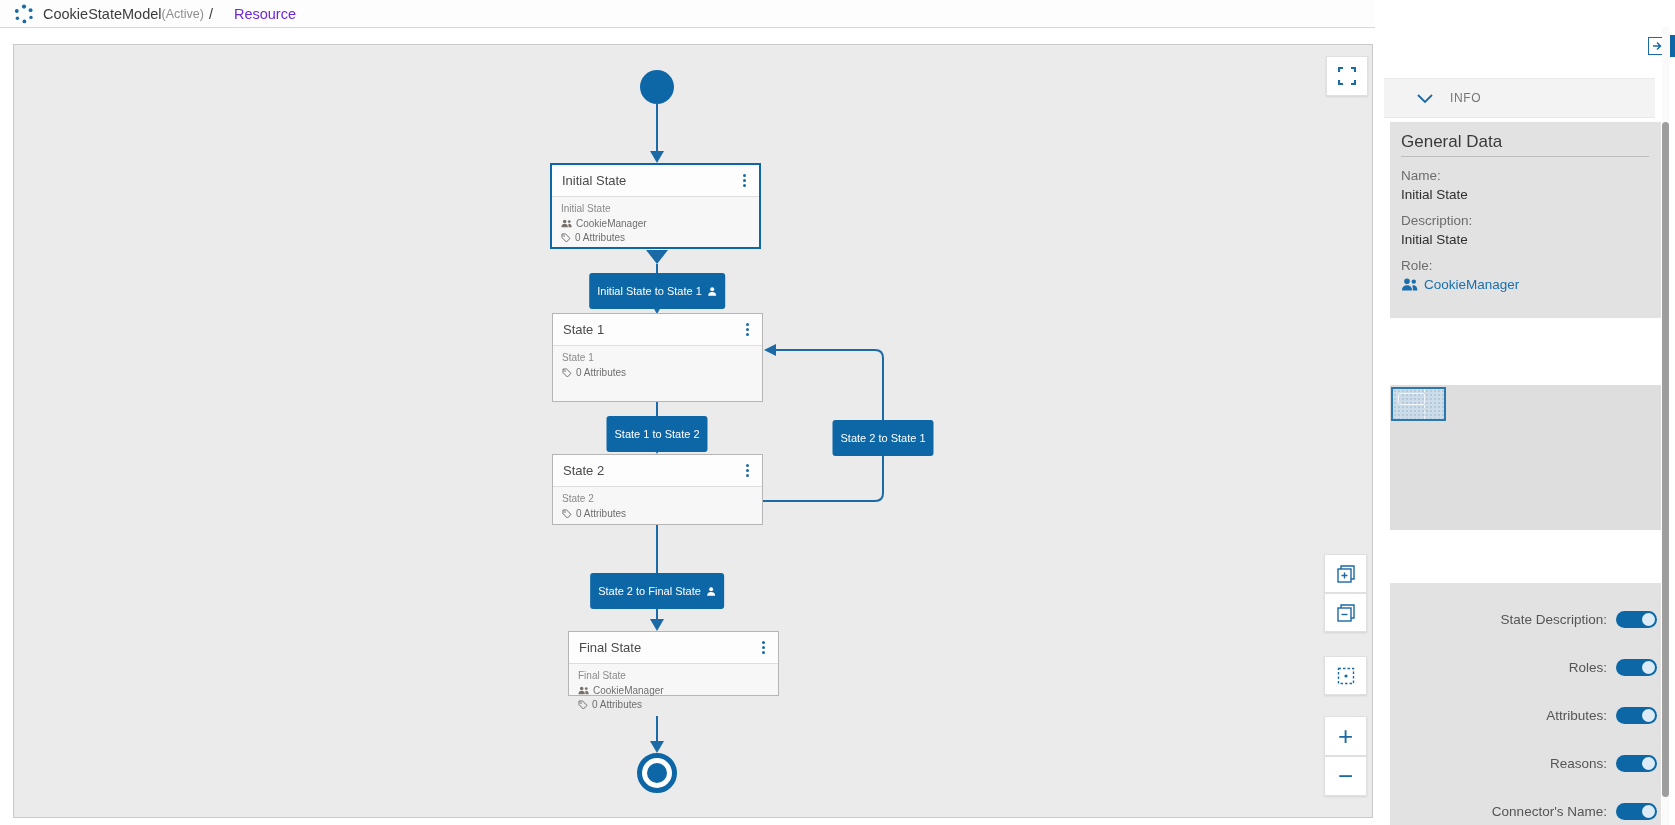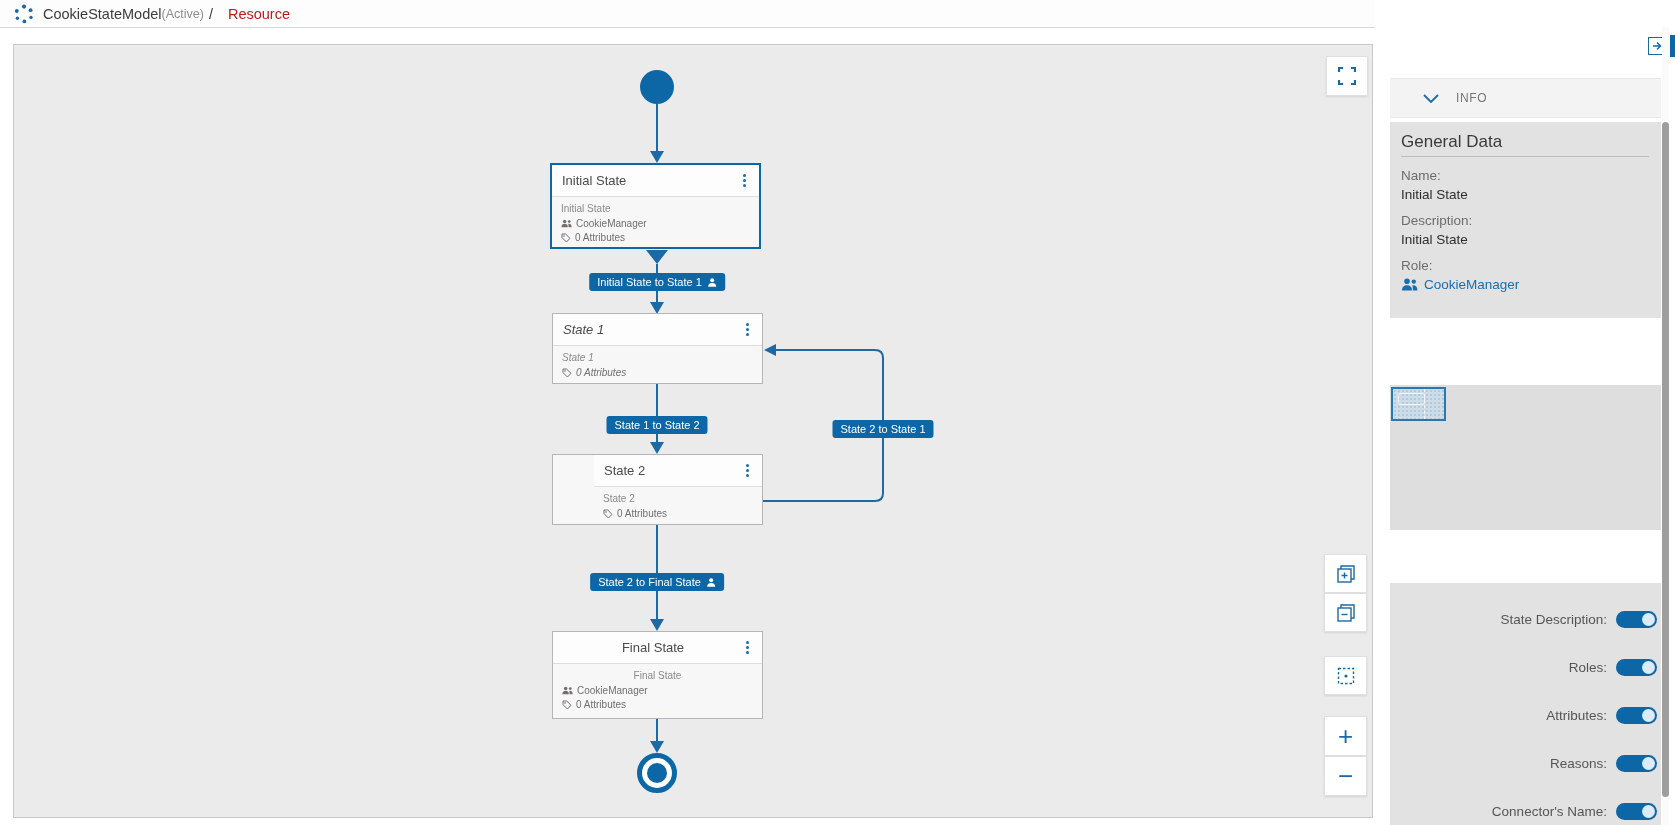--- a/index.html
+++ b/index.html
@@ -4,21 +4,21 @@
 <style>
   * { margin:0; padding:0; box-sizing:border-box; }
   html,body { width:1675px; height:825px; font-family:"Liberation Sans", sans-serif; background:#ffffff; overflow:hidden; }
 
   
   .app-header { position:absolute; left:0; top:0; width:1675px; height:28px; background:#fdfdfd; border-bottom:1px solid #d8d8d8; display:flex; align-items:center; }
   .logo { width:20px; height:20px; margin-left:14px; }
   .hdr-title { margin-left:9px; font-size:14.5px; color:#3b3b3b;text-align:right; }
   .hdr-status { font-size:12.5px; color:#8d8d8d; }
   .hdr-sep { margin-left:5px; font-size:14.5px; color:#3b3b3b; }
-  .hdr-section { margin-left:15px; font-size:14.5px; color:#b91c1c; }
+  .hdr-section { margin-left:21px; font-size:14.5px; color:#6d28d9; }
   .hdr-export { position:absolute; left:1643px; top:5px; width:19px; height:19px; border:1.5px solid #1b6aa5; background:#fff; display:flex; align-items:center; justify-content:center; cursor:pointer; }
 
   
   .canvas { position:absolute; left:13px; top:44px; width:1360px; height:774px; background:#ebebeb; border:1px solid #c9c9c9; }
   .cv-svg { position:absolute; left:0; top:0; width:100%; height:100%; pointer-events:none; }
 
   .start-node { position:absolute; left:626px; top:25px; width:34px; height:34px; border-radius:50%; background:#0d67a7; }
   .end-node { position:absolute; left:623px; top:708px; width:40px; height:40px; border-radius:50%; border:5px solid #0d67a7; background:#fff; display:flex; align-items:center; justify-content:center; }
   .end-node-core { width:20px; height:20px; border-radius:50%; background:#0d67a7; }
 
@@ -26,36 +26,36 @@
   .node.selected { border:2px solid #0d67a7; }
   .node-header { height:32px; background:#fdfdfd; border-bottom:1px solid #dedede; display:flex; align-items:center; padding:0 10px; }
   .node-title { font-size:13px; color:#4a4a4a; flex:1; }
   .kebab { display:flex; flex-direction:column; gap:2px; padding:3px; cursor:pointer; }
   .kebab i { width:3px; height:3px; border-radius:50%; background:#1b6aa5; display:block; }
   .node-body { padding:6px 9px 4px 9px; }
   .node-desc { font-size:10px; color:#8a8a8a; margin-bottom:4px; }
   .node-meta { font-size:10px; color:#6f6f6f; display:flex; align-items:center; gap:4px; margin-top:3px; }
   .node-meta svg { flex:0 0 auto; }
 
-  .edge-badge { position:absolute; transform:translateX(-50%); background:#0d67a7; color:#ffffff; font-size:11px; padding:3px 8px; border-radius:3px; white-space:nowrap; display:flex; align-items:center; gap:5px; cursor:pointer; }
+  .edge-badge { position:absolute; transform:translateX(-50%); background:#0d67a7; color:#ffffff; font-size:11px; padding:12px 8px; border-radius:3px; white-space:nowrap; display:flex; align-items:center; gap:5px; cursor:pointer; }
 
   .cv-btn { position:absolute; background:#fff; border:1px solid #e0e0e0; box-shadow:0 1px 2px rgba(0,0,0,.10); display:flex; align-items:center; justify-content:center; color:#1b6aa5; cursor:pointer; }
   .btn-fullscreen { left:1312px; top:11px; width:42px; height:40px; }
   .btn-expand    { left:1310px; top:509px; width:43px; height:39px; }
   .btn-collapse  { left:1310px; top:548px; width:43px; height:39px; }
   .btn-fit       { left:1310px; top:611px; width:43px; height:39px; }
   .btn-zoom-in   { left:1310px; top:671px; width:43px; height:40px; font-size:26px; font-weight:300; }
   .btn-zoom-out  { left:1310px; top:711px; width:43px; height:40px; font-size:26px; font-weight:300; }
 
   
   .sidebar { position:absolute; left:1375px; top:0; width:300px; height:825px; background:#ffffff; }
   .panel-collapse { position:absolute; left:273px; top:37px; width:19px; height:18px; border:1.5px solid #1b6aa5; background:#fff; display:flex; align-items:center; justify-content:center; cursor:pointer; }
   .edge-strip { position:absolute; left:295px; top:35px; width:5px; height:22px; background:#0d67a7; }
 
-  .sec-strip { position:absolute; left:15px; width:271px; background:#f3f3f3; border-top:1px solid #e9e9e9; border-bottom:1px solid #e9e9e9; display:flex; align-items:center; cursor:pointer; }
+  .sec-strip { position:absolute; left:9px; width:271px; background:#f3f3f3; border-top:1px solid #e9e9e9; border-bottom:1px solid #e9e9e9; display:flex; align-items:center; cursor:pointer; }
   .sec-strip .chev { margin-left:33px; }
   .sec-strip .sec-label { margin-left:17px; font-size:12px; color:#757575; letter-spacing:0.6px; }
   .strip-info { top:78px; height:40px; }
   .strip-nav  { top:338px; height:47px; }
   .strip-view { top:537px; height:46px; }
 
   .panel-gray { position:absolute; left:15px; width:271px; background:#e2e2e2; }
   .panel-info { top:122px; height:196px; padding:10px 12px 0 11px; }
   .panel-nav  { top:385px; height:145px; background:#dedede; }
   .panel-view { top:583px; height:242px; }
@@ -157,21 +157,21 @@
   </div>
 
   <div class="edge-badge" style="left:643px; top:228px;">
     <span>Initial State to State 1</span>
     <svg width="10" height="9" viewBox="0 0 10 9" fill="#ffffff">
         <circle cx="5" cy="2.2" r="2"></circle>
         <path d="M1 8.8 C1 6 2.8 5 5 5 C7.2 5 9 6 9 8.8 Z"></path>
       </svg>
   </div>
 
-  <div class="node" style="left:538px; top:268px; height:71px;font-style:italic;">
+  <div class="node" style="left:538px; top:268px; height:89px;">
     <div class="node-header">
       <span class="node-title">State 1</span>
       <span class="kebab">
           <i></i>
           <i></i>
           <i></i>
         </span>
     </div>
     <div class="node-body">
       <div class="node-desc">State 1</div>
@@ -186,21 +186,21 @@
   </div>
 
   <div class="edge-badge" style="left:643px; top:371px;">
     <span>State 1 to State 2</span>
   </div>
 
   <div class="edge-badge" style="left:869px; top:375px;">
     <span>State 2 to State 1</span>
   </div>
 
-  <div class="node" style="left:538px; top:409px; height:71px;padding-left:41px;">
+  <div class="node" style="left:538px; top:409px; height:71px;">
     <div class="node-header">
       <span class="node-title">State 2</span>
       <span class="kebab">
           <i></i>
           <i></i>
           <i></i>
         </span>
     </div>
     <div class="node-body">
       <div class="node-desc">State 2</div>
@@ -215,21 +215,21 @@
   </div>
 
   <div class="edge-badge" style="left:643px; top:528px;">
     <span>State 2 to Final State</span>
     <svg width="10" height="9" viewBox="0 0 10 9" fill="#ffffff">
         <circle cx="5" cy="2.2" r="2"></circle>
         <path d="M1 8.8 C1 6 2.8 5 5 5 C7.2 5 9 6 9 8.8 Z"></path>
       </svg>
   </div>
 
-  <div class="node" style="left:538px; top:586px; height:88px;text-align:center;">
+  <div class="node" style="left:554px; top:586px; height:65px;">
     <div class="node-header">
       <span class="node-title">Final State</span>
       <span class="kebab">
           <i></i>
           <i></i>
           <i></i>
         </span>
     </div>
     <div class="node-body">
       <div class="node-desc">Final State</div>

